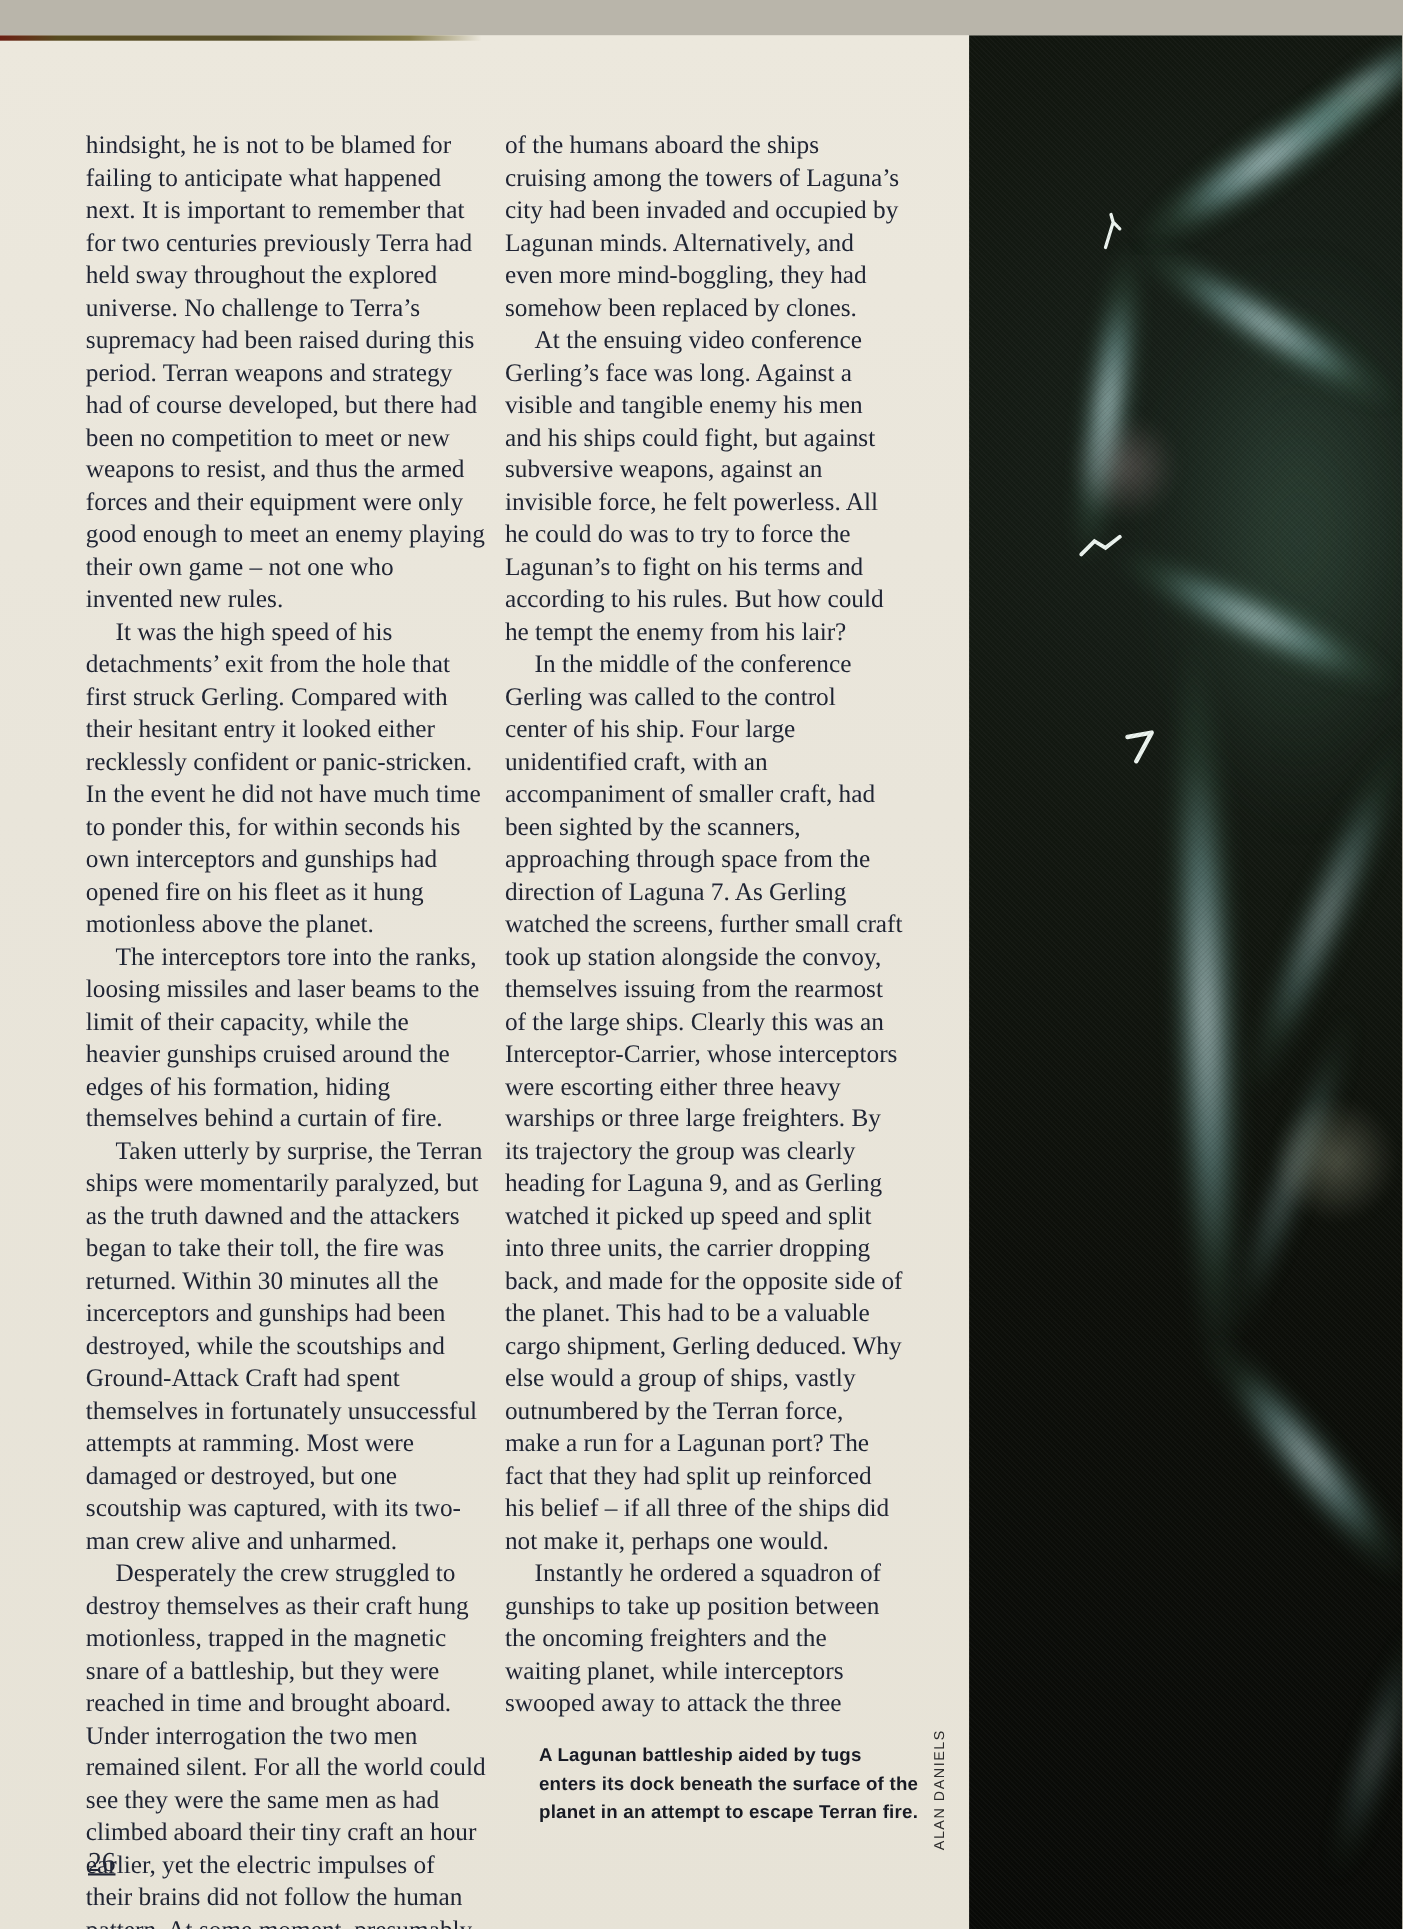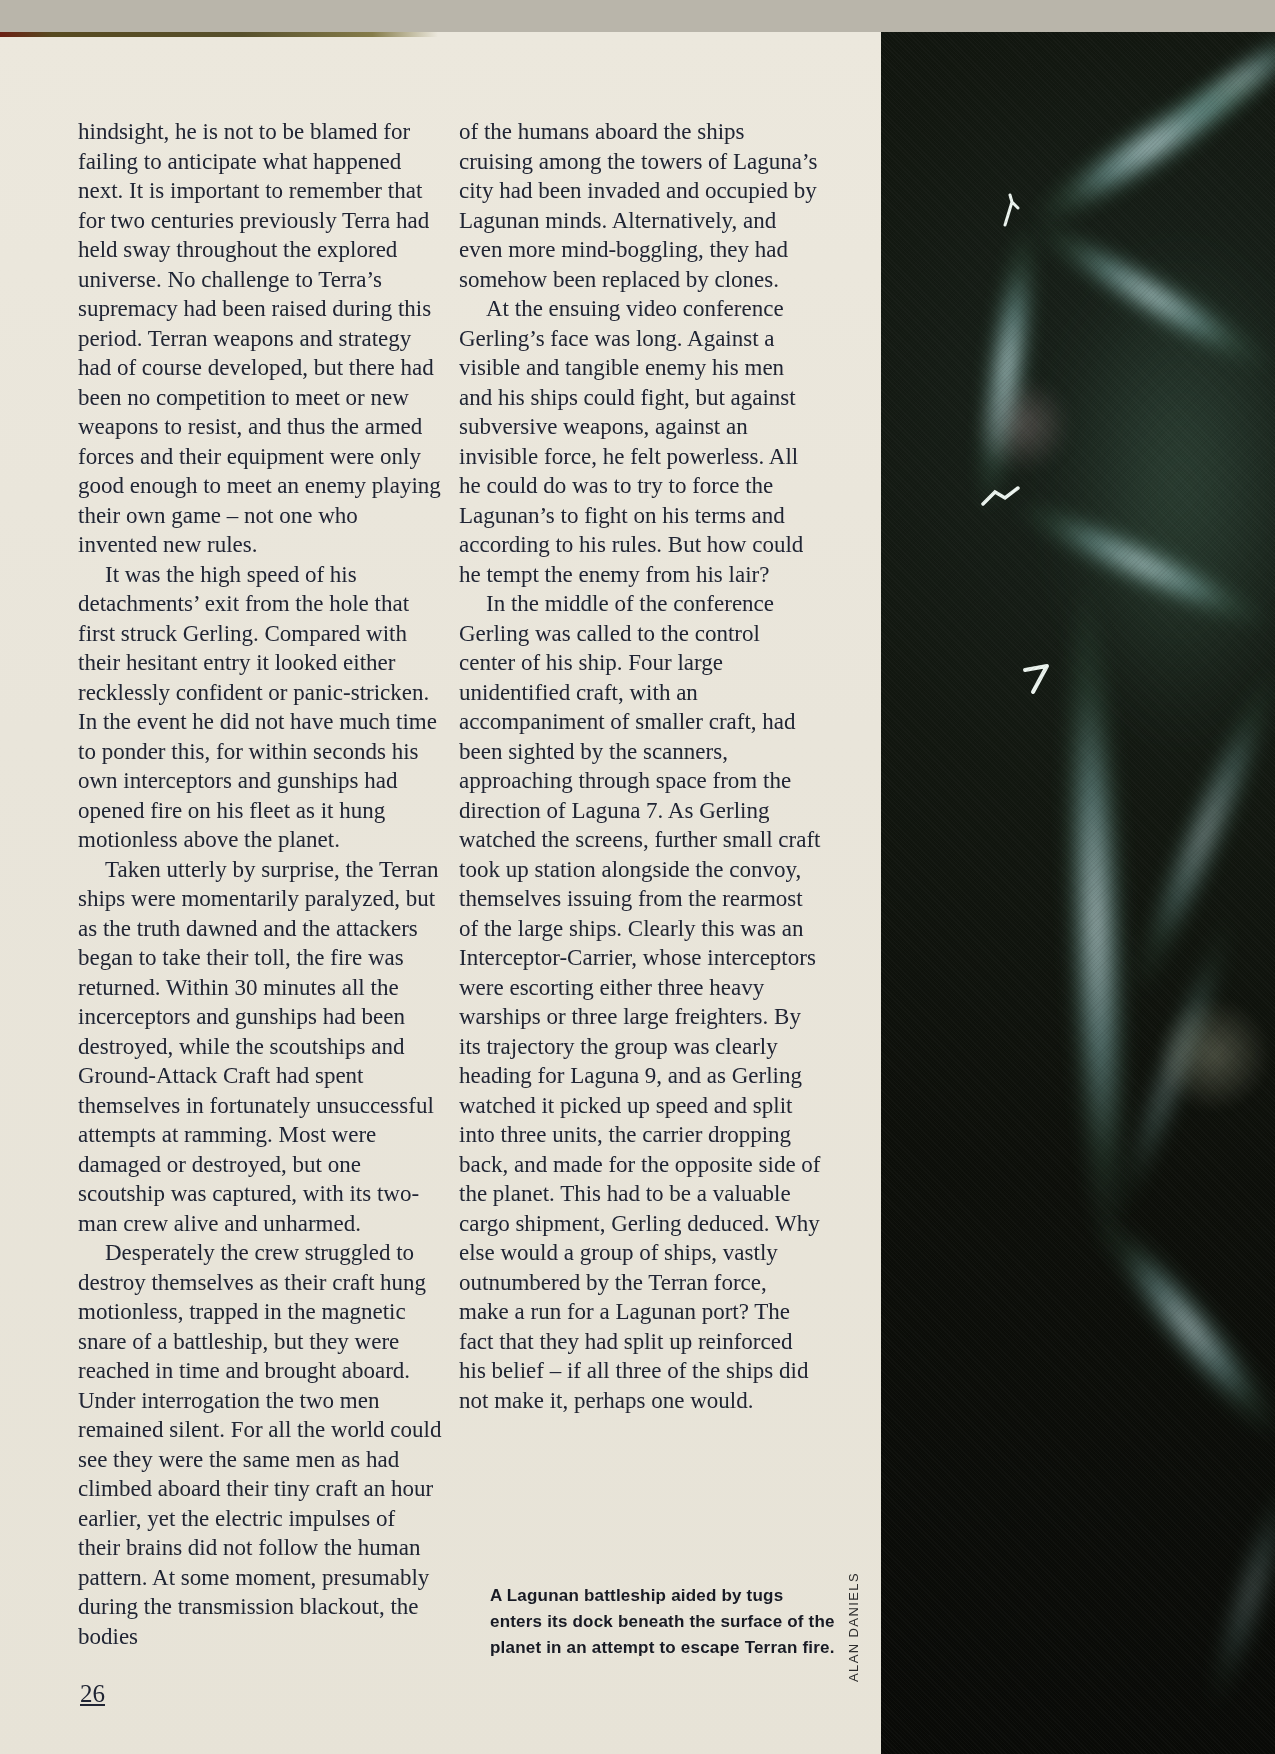--- a/index.html
+++ b/index.html
@@ -79,28 +79,30 @@
 </head>
 <body>
 
 <div class="page">
 
   <div class="edge-strip"></div>
 
   <div class="column col-left">
     <p>hindsight, he is not to be blamed for failing to anticipate what happened next. It is important to remember that for two centuries previously Terra had held sway throughout the explored universe. No challenge to Terra’s supremacy had been raised during this period. Terran weapons and strategy had of course developed, but there had been no competition to meet or new weapons to resist, and thus the armed forces and their equipment were only good enough to meet an enemy playing their own game – not one who invented new rules.</p>
     <p>It was the high speed of his detachments’ exit from the hole that first struck Gerling. Compared with their hesitant entry it looked either recklessly confident or panic-stricken. In the event he did not have much time to ponder this, for within seconds his own interceptors and gunships had opened fire on his fleet as it hung motionless above the planet.</p>
+    <p>The interceptors tore into the ranks, loosing missiles and laser beams to the limit of their capacity, while the heavier gunships cruised around the edges of his formation, hiding themselves behind a curtain of fire.</p>
     <p>Taken utterly by surprise, the Terran ships were momentarily paralyzed, but as the truth dawned and the attackers began to take their toll, the fire was returned. Within 30 minutes all the incerceptors and gunships had been destroyed, while the scoutships and Ground-Attack Craft had spent themselves in fortunately unsuccessful attempts at ramming. Most were damaged or destroyed, but one scoutship was captured, with its two-man crew alive and unharmed.</p>
     <p>Desperately the crew struggled to destroy themselves as their craft hung motionless, trapped in the magnetic snare of a battleship, but they were reached in time and brought aboard. Under interrogation the two men remained silent. For all the world could see they were the same men as had climbed aboard their tiny craft an hour earlier, yet the electric impulses of their brains did not follow the human pattern. At some moment, presumably during the transmission blackout, the bodies</p>
   </div>
 
   <div class="column col-right">
     <p>of the humans aboard the ships cruising among the towers of Laguna’s city had been invaded and occupied by Lagunan minds. Alternatively, and even more mind-boggling, they had somehow been replaced by clones.</p>
     <p>At the ensuing video conference Gerling’s face was long. Against a visible and tangible enemy his men and his ships could fight, but against subversive weapons, against an invisible force, he felt powerless. All he could do was to try to force the Lagunan’s to fight on his terms and according to his rules. But how could he tempt the enemy from his lair?</p>
     <p>In the middle of the conference Gerling was called to the control center of his ship. Four large unidentified craft, with an accompaniment of smaller craft, had been sighted by the scanners, approaching through space from the direction of Laguna 7. As Gerling watched the screens, further small craft took up station alongside the convoy, themselves issuing from the rearmost of the large ships. Clearly this was an Interceptor-Carrier, whose interceptors were escorting either three heavy warships or three large freighters. By its trajectory the group was clearly heading for Laguna 9, and as Gerling watched it picked up speed and split into three units, the carrier dropping back, and made for the opposite side of the planet. This had to be a valuable cargo shipment, Gerling deduced. Why else would a group of ships, vastly outnumbered by the Terran force, make a run for a Lagunan port? The fact that they had split up reinforced his belief – if all three of the ships did not make it, perhaps one would.</p>
+    <p>Instantly he ordered a squadron of gunships to take up position between the oncoming freighters and the waiting planet, while interceptors swooped away to attack the three</p>
   </div>
 
   <div class="caption">A Lagunan battleship aided by tugs enters its dock beneath the surface of the planet in an attempt to escape Terran fire.</div>
 
   <div class="credit">ALAN DANIELS</div>
 
   <div class="page-number">26</div>
 
   <div class="illustration">
 

